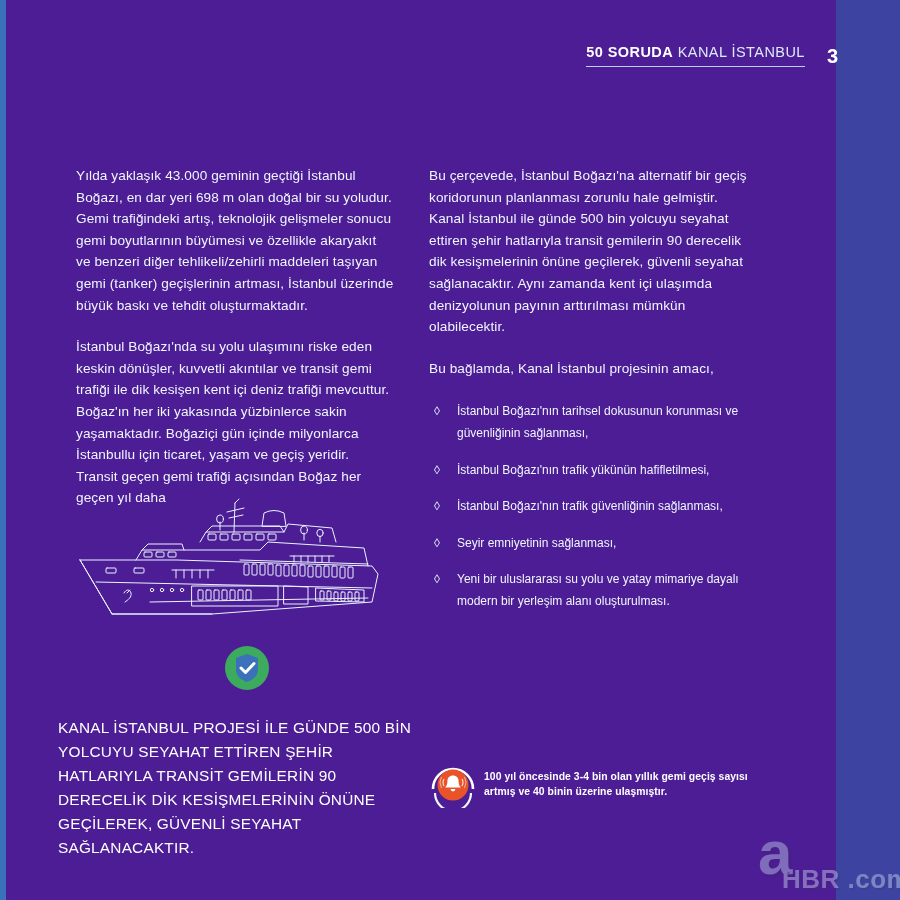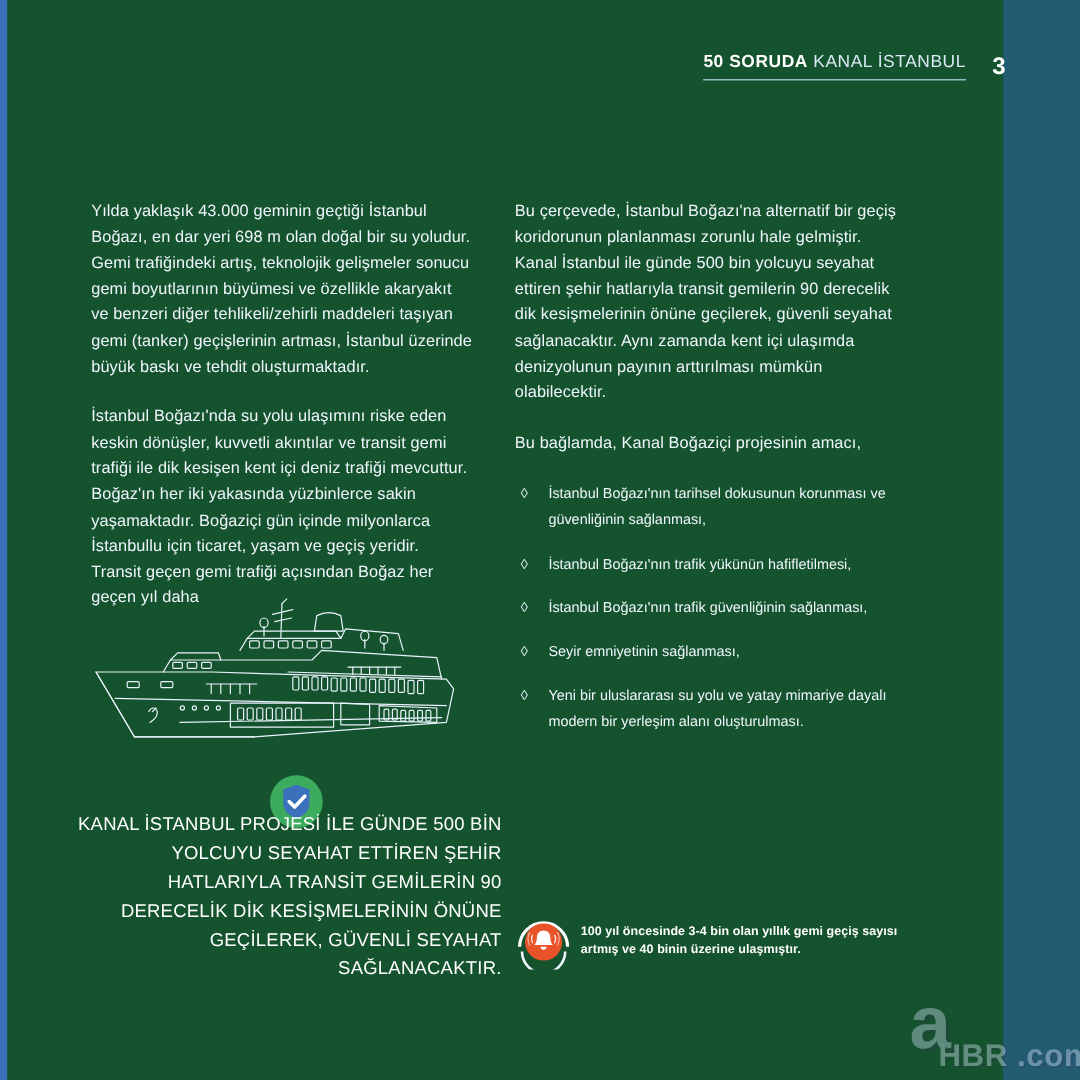--- a/index.html
+++ b/index.html
@@ -9,21 +9,21 @@
     font-family:"Liberation Sans", sans-serif;
     background:#3a71ba;
     color:#ffffff;
     position:relative;
   }
 
   
   .page {
     position:absolute;
     inset:0;
-    background:#14532d;
+    background:#4c1d95;
     overflow:hidden;
   }
   
   .edge-band-right {
     position:absolute;
     top:0; right:0; width:64px; height:900px;
     background:#2f63ab;
     opacity:.55;
   }
   .edge-band-left {
@@ -113,23 +113,23 @@
   
   .badge-shield {
     position:absolute;
     left:224px; top:645px;
     width:46px; height:46px;
   }
 
   
   .caption {
     position:absolute;
-    left:58px; top:676px;
+    left:58px; top:716px;
     width:360px;
-    text-align:right;
+    text-align:left;
     font-size:15.4px;
     line-height:24px;
     letter-spacing:.2px;
     color:#ffffff;
   }
 
   
   .callout {
     position:absolute;
     left:430px; top:762px;
@@ -303,21 +303,21 @@
       <circle cx="23" cy="23" r="22" fill="#3cab5e"></circle>
       <path d="M23 9 L34 13 V24 c0 7 -5 11 -11 13 c-6 -2 -11 -6 -11 -13 V13 Z" fill="#3a71ba"></path>
       <path d="M17 23 l4.5 4.5 L30 18.5" fill="none" stroke="#ffffff" stroke-width="3" stroke-linecap="round" stroke-linejoin="round"></path>
     </svg>
   </div>
 
   <div class="caption">KANAL İSTANBUL PROJESİ İLE GÜNDE 500 BİN YOLCUYU SEYAHAT ETTİREN ŞEHİR HATLARIYLA TRANSİT GEMİLERİN 90 DERECELİK DİK KESİŞMELERİNİN ÖNÜNE GEÇİLEREK, GÜVENLİ SEYAHAT SAĞLANACAKTIR.</div>
 
   <div class="col-right">
     <p class="body">Bu çerçevede, İstanbul Boğazı'na alternatif bir geçiş koridorunun planlanması zorunlu hale gelmiştir. Kanal İstanbul ile günde 500 bin yolcuyu seyahat ettiren şehir hatlarıyla transit gemilerin 90 derecelik dik kesişmelerinin önüne geçilerek, güvenli seyahat sağlanacaktır. Aynı zamanda kent içi ulaşımda denizyolunun payının arttırılması mümkün olabilecektir.</p>
-    <p class="body">Bu bağlamda, Kanal Boğaziçi projesinin amacı,</p>
+    <p class="body">Bu bağlamda, Kanal İstanbul projesinin amacı,</p>
 
     <div class="bullets">
       <div class="bullet-row">
         <span class="bullet-glyph">◊</span>
         <span class="bullet-text">İstanbul Boğazı'nın tarihsel dokusunun korunması ve güvenliğinin sağlanması,</span>
       </div>
       <div class="bullet-row">
         <span class="bullet-glyph">◊</span>
         <span class="bullet-text">İstanbul Boğazı'nın trafik yükünün hafifletilmesi,</span>
       </div>

